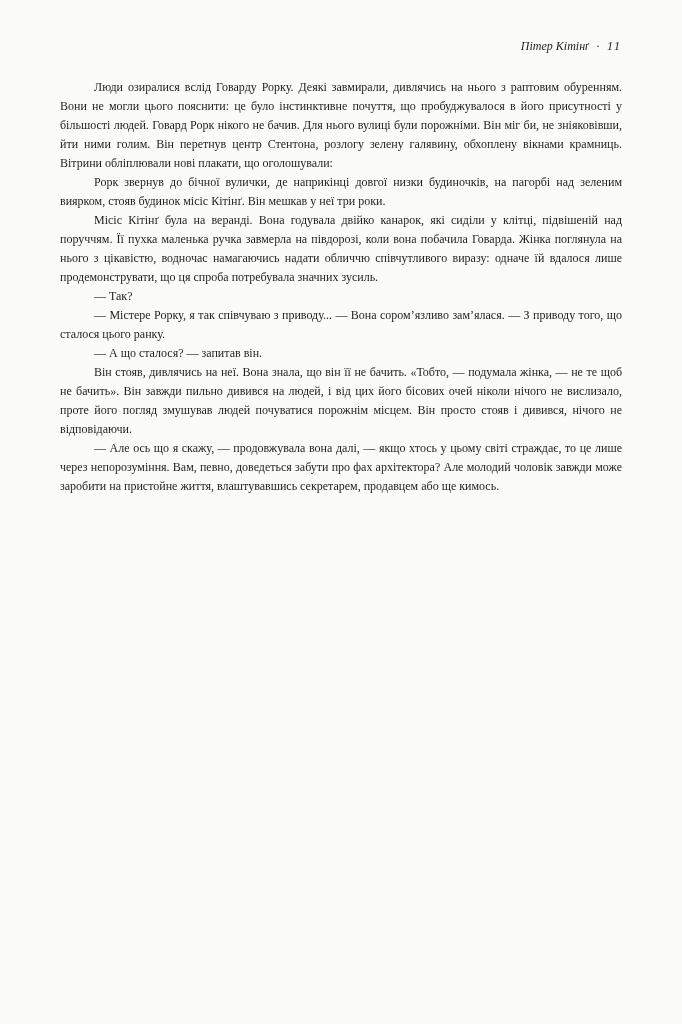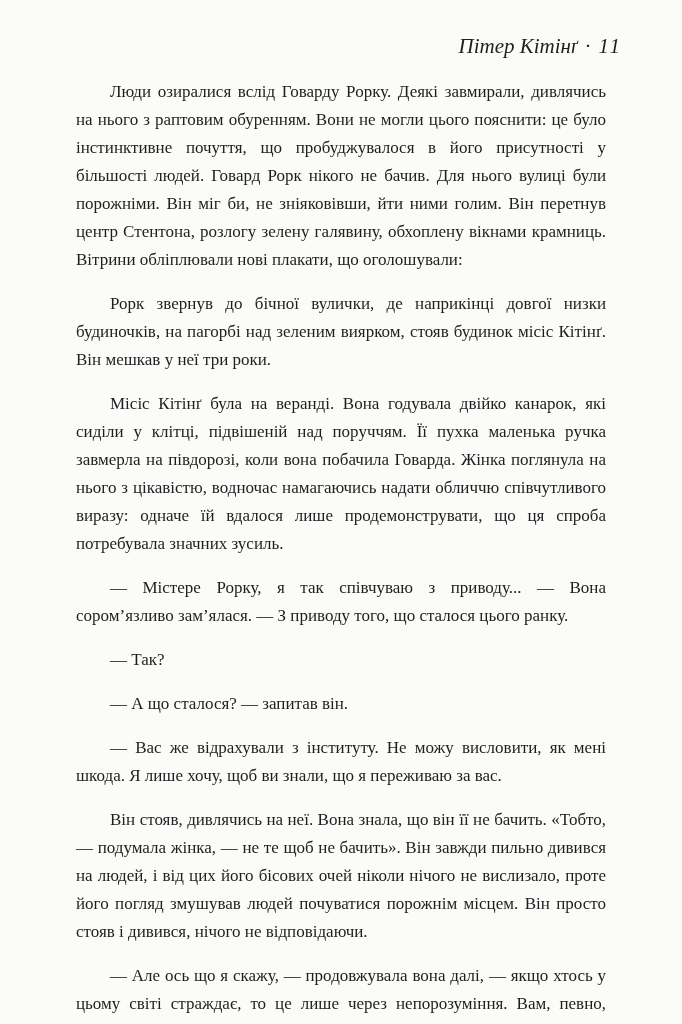--- a/index.html
+++ b/index.html
@@ -19,57 +19,56 @@
     margin: 0 auto;
     background: var(--page-bg);
     padding: 36px 60px 0 60px;
     overflow: hidden;
     font-family: "Liberation Serif", "DejaVu Serif", serif;
     color: var(--text);
   }
   .running-header {
     text-align: right;
     font-style: italic;
-    font-size: 21px;
+    font-size: 12px;
     line-height: 20px;
     margin-bottom: 22px;
     color: var(--text);
   }
   .rh-sep {
     margin: 0 7px;
     font-style: normal;
   }
   .rh-page {
     letter-spacing: 2px;
   }
   .text-block p {
-    margin: 16px;
+    margin: 0;
     text-indent: 34px;
     text-align: justify;
-    font-size: 17px;
-    line-height: 28px;
+    font-size: 12px;
+    line-height: 19px;
     color: var(--text);
     hyphens: auto;
     -webkit-hyphens: auto;
   }
 </style>
 </head>
 <body>
 
 <div class="page">
 
   <div class="running-header">
     <span class="rh-title">Пітер Кітінґ</span><span class="rh-sep">·</span><span class="rh-page">11</span>
   </div>
 
   <div class="text-block">
     <p>Люди озиралися вслід Говарду Рорку. Деякі завмирали, дивлячись на нього з раптовим обуренням. Вони не могли цього пояснити: це було інстинктивне почуття, що пробуджувалося в його присутності у більшості людей. Говард Рорк нікого не бачив. Для нього вулиці були порожніми. Він міг би, не зніяковівши, йти ними голим. Він перетнув центр Стентона, розлогу зелену галявину, обхоплену вікнами крамниць. Вітрини обліплювали нові плакати, що оголошували:</p>
     <p>Рорк звернув до бічної вулички, де наприкінці довгої низки будиночків, на пагорбі над зеленим виярком, стояв будинок місіс Кітінґ. Він мешкав у неї три роки.</p>
     <p>Місіс Кітінґ була на веранді. Вона годувала двійко канарок, які сиділи у клітці, підвішеній над поруччям. Її пухка маленька ручка завмерла на півдорозі, коли вона побачила Говарда. Жінка поглянула на нього з цікавістю, водночас намагаючись надати обличчю співчутливого виразу: одначе їй вдалося лише продемонструвати, що ця спроба потребувала значних зусиль.</p>
+    <p>— Так?</p>
     <p>— Містере Рорку, я так співчуваю з приводу... — Вона соромʼязливо замʼялася. — З приводу того, що сталося цього ранку.</p>
-    <p>— Так?</p>
     <p>— А що сталося? — запитав він.</p>
-    <p>— Вас же відрахували з інституту. Не можу висловити, як мені шкода. Я лише хочу, щоб ви знали, що я переживаю за вас.</p>
     <p>Він стояв, дивлячись на неї. Вона знала, що він її не бачить. «Тобто, — подумала жінка, — не те щоб не бачить». Він завжди пильно дивився на людей, і від цих його бісових очей ніколи нічого не вислизало, проте його погляд змушував людей почуватися порожнім місцем. Він просто стояв і дивився, нічого не відповідаючи.</p>
     <p>— Але ось що я скажу, — продовжувала вона далі, — якщо хтось у цьому світі страждає, то це лише через непорозуміння. Вам, певно, доведеться забути про фах архітектора? Але молодий чоловік завжди може заробити на пристойне життя, влаштувавшись секретарем, продавцем або ще кимось.</p>
   </div>
 
 </div>
 
 </body></html>

